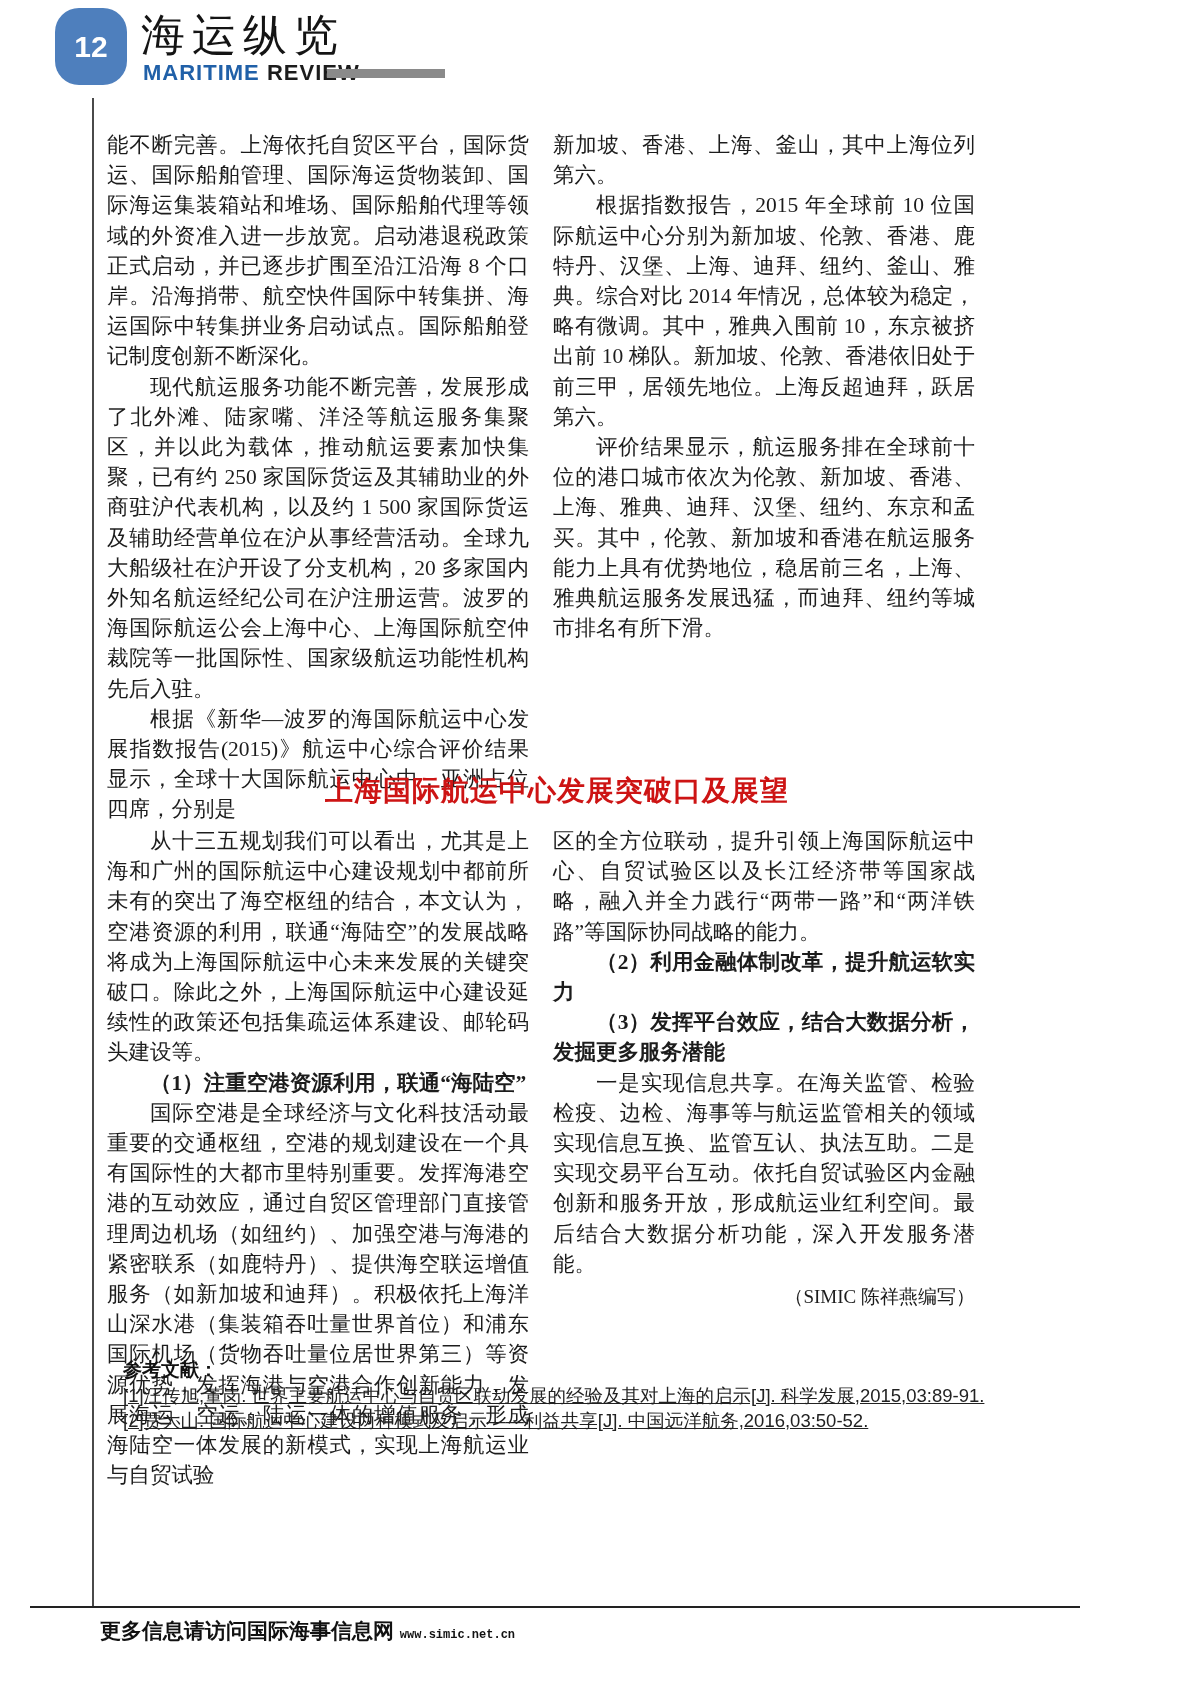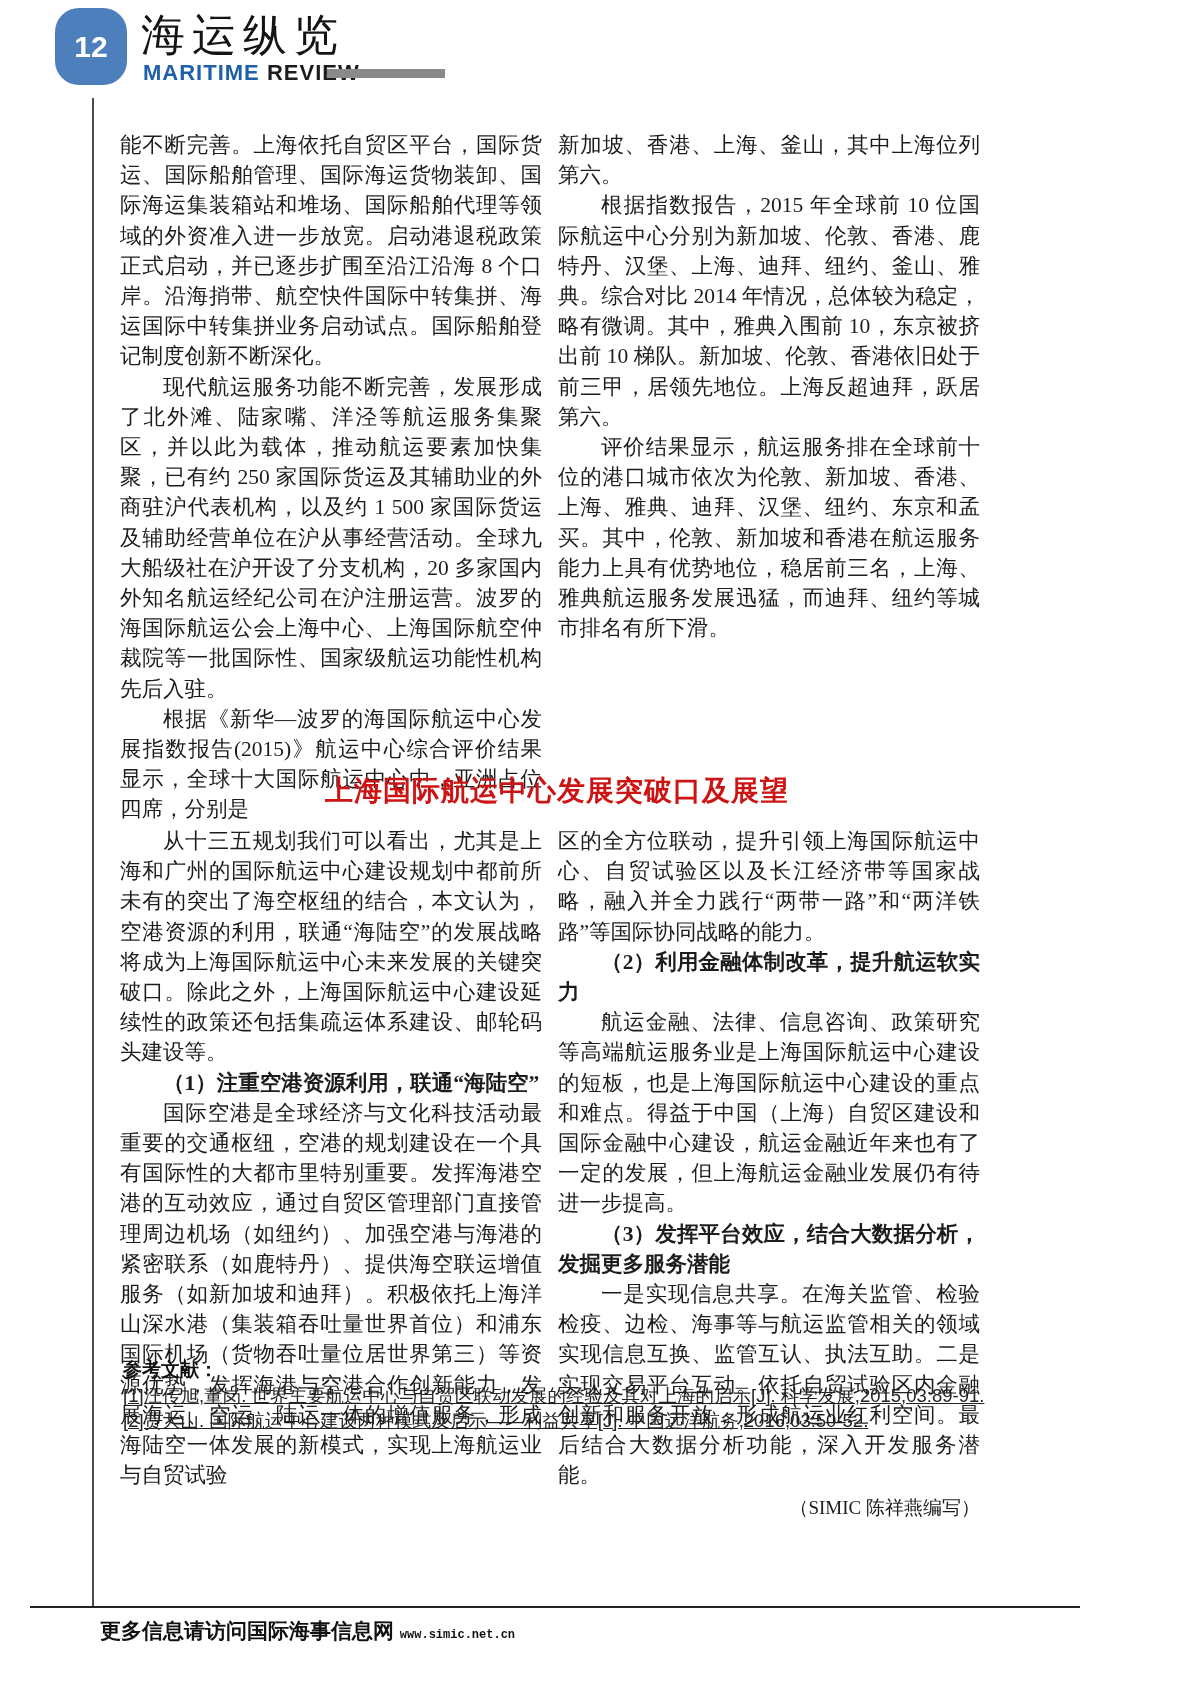--- a/index.html
+++ b/index.html
@@ -27,21 +27,21 @@
   }
   .title-en .blue { color:var(--title-en-blue,#2060a8); }
   .hbar {
     position:absolute; left:327px; top:69px; width:118px; height:9px;
     background:var(--header-bar-gray,#8a8a8a);
   }
   .vline {
     position:absolute; left:92px; top:98px; width:2px; height:1509px; background:#4a4a4a;
   }
   
-  .columns { position:absolute; left:120px; width:868px; display:flex; gap:16px; }
+  .columns { position:absolute; left:107px; width:868px; display:flex; gap:24px; }
   .columns.top { top:130px; }
   .columns.bottom { top:826px; }
   .col { width:422px; font-size:21.5px; line-height:30.2px; text-align:justify; text-justify:inter-character; }
   .para { text-indent:0; }
   .para.indent { text-indent:2em; }
   .para.bold { font-weight:bold; }
   .red-heading {
     position:absolute; left:123px; top:772px; width:868px; text-align:center;
     color:var(--section-heading-red,#cd1414); font-weight:bold; font-size:28px;
     letter-spacing:1px;
@@ -98,21 +98,20 @@
   <div class="columns bottom">
     <div class="col">
         <p class="para indent">从十三五规划我们可以看出，尤其是上海和广州的国际航运中心建设规划中都前所未有的突出了海空枢纽的结合，本文认为，空港资源的利用，联通“海陆空”的发展战略将成为上海国际航运中心未来发展的关键突破口。除此之外，上海国际航运中心建设延续性的政策还包括集疏运体系建设、邮轮码头建设等。</p>
         <p class="para indent bold">（1）注重空港资源利用，联通“海陆空”</p>
         <p class="para indent">国际空港是全球经济与文化科技活动最重要的交通枢纽，空港的规划建设在一个具有国际性的大都市里特别重要。发挥海港空港的互动效应，通过自贸区管理部门直接管理周边机场（如纽约）、加强空港与海港的紧密联系（如鹿特丹）、提供海空联运增值服务（如新加坡和迪拜）。积极依托上海洋山深水港（集装箱吞吐量世界首位）和浦东国际机场（货物吞吐量位居世界第三）等资源优势，发挥海港与空港合作创新能力，发展海运、空运、陆运一体的增值服务，形成海陆空一体发展的新模式，实现上海航运业与自贸试验</p>
       </div>
     <div class="col">
       <div>
           <p class="para">区的全方位联动，提升引领上海国际航运中心、自贸试验区以及长江经济带等国家战略，融入并全力践行“两带一路”和“两洋铁路”等国际协同战略的能力。</p>
           <p class="para indent bold">（2）利用金融体制改革，提升航运软实力</p>
-          <p class="para indent">航运金融、法律、信息咨询、政策研究等高端航运服务业是上海国际航运中心建设的短板，也是上海国际航运中心建设的重点和难点。得益于中国（上海）自贸区建设和国际金融中心建设，航运金融近年来也有了一定的发展，但上海航运金融业发展仍有待进一步提高。</p>
           <p class="para indent bold">（3）发挥平台效应，结合大数据分析，发掘更多服务潜能</p>
           <p class="para indent">一是实现信息共享。在海关监管、检验检疫、边检、海事等与航运监管相关的领域实现信息互换、监管互认、执法互助。二是实现交易平台互动。依托自贸试验区内金融创新和服务开放，形成航运业红利空间。最后结合大数据分析功能，深入开发服务潜能。</p>
         </div>
       <p class="byline">（SIMIC  陈祥燕编写）</p>
     </div>
   </div>
 
   <div class="refs">
     <div class="refs-title">参考文献：</div>
     <div>

